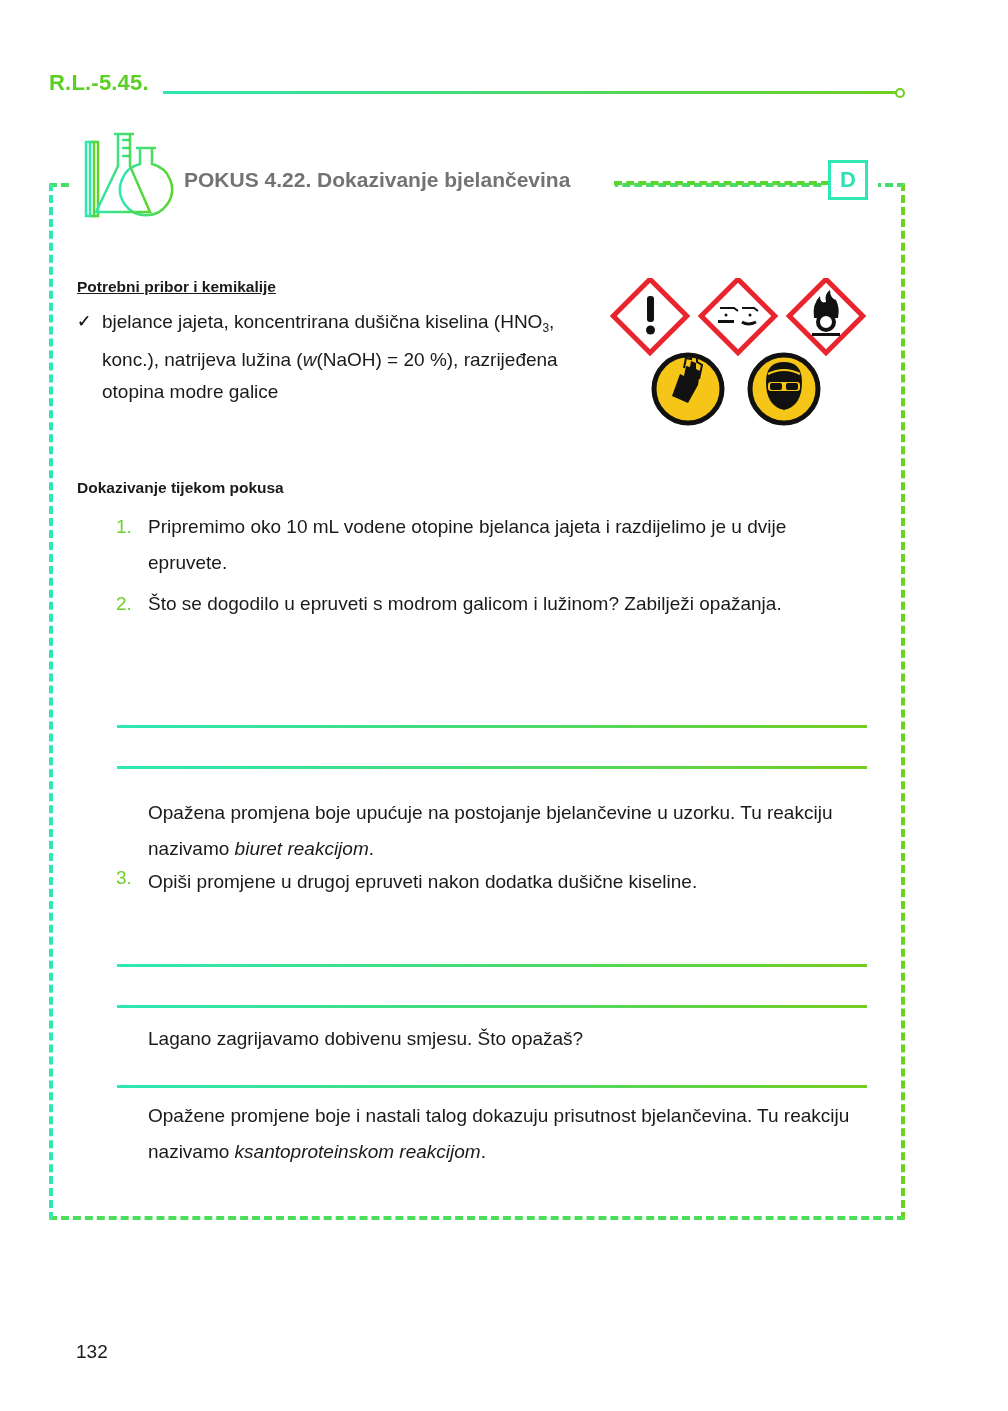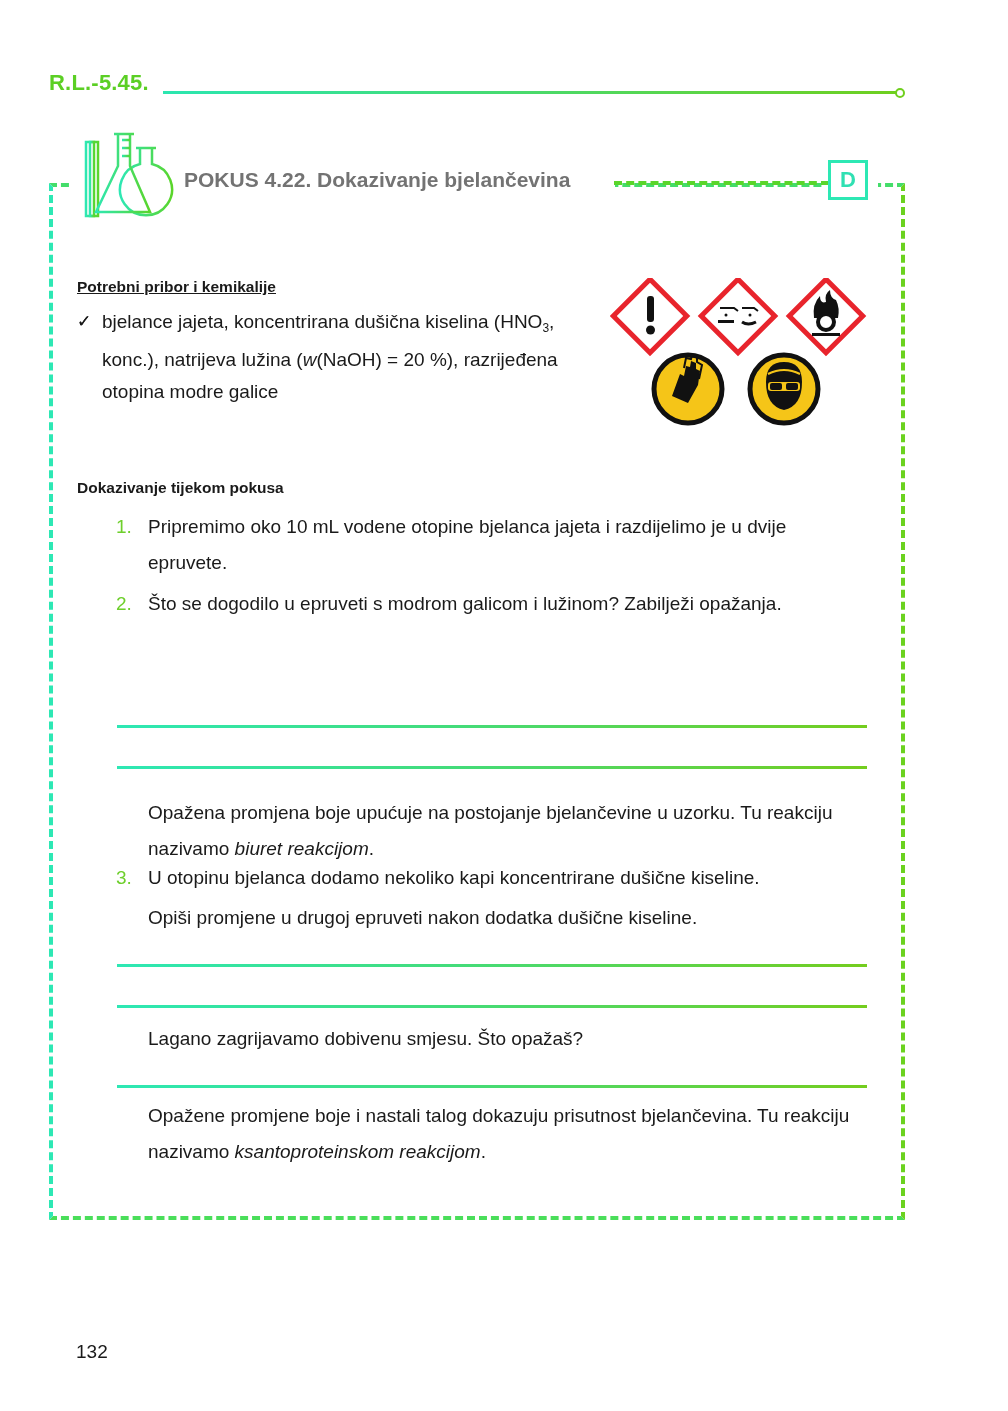--- a/index.html
+++ b/index.html
@@ -145,21 +145,20 @@
 
 <div class="abs steps" style="top:783px;margin-top:12px;">
   <div class="para">
     <span>Opažena promjena boje upućuje na postojanje bjelančevine u uzorku. Tu reakciju nazivamo </span><i>biuret reakcijom</i><span>.</span>
   </div>
 </div>
 
 <div class="abs steps" style="top:860px;">
   <div class="step">
     <span class="num">3.</span>
-    <span>U otopinu bjelanca dodamo nekoliko kapi koncentrirane dušične kiseline.</span>
   </div>
   <div class="para" style="margin-top:4px;">Opiši promjene u drugoj epruveti nakon dodatka dušične kiseline.</div>
 </div>
 
 <div class="abs ans-line" style="top:964px;"></div>
 <div class="abs ans-line" style="top:1005px;"></div>
 
 <div class="abs steps" style="top:1021px;">
   <div class="para">Lagano zagrijavamo dobivenu smjesu. Što opažaš?</div>
 </div>

